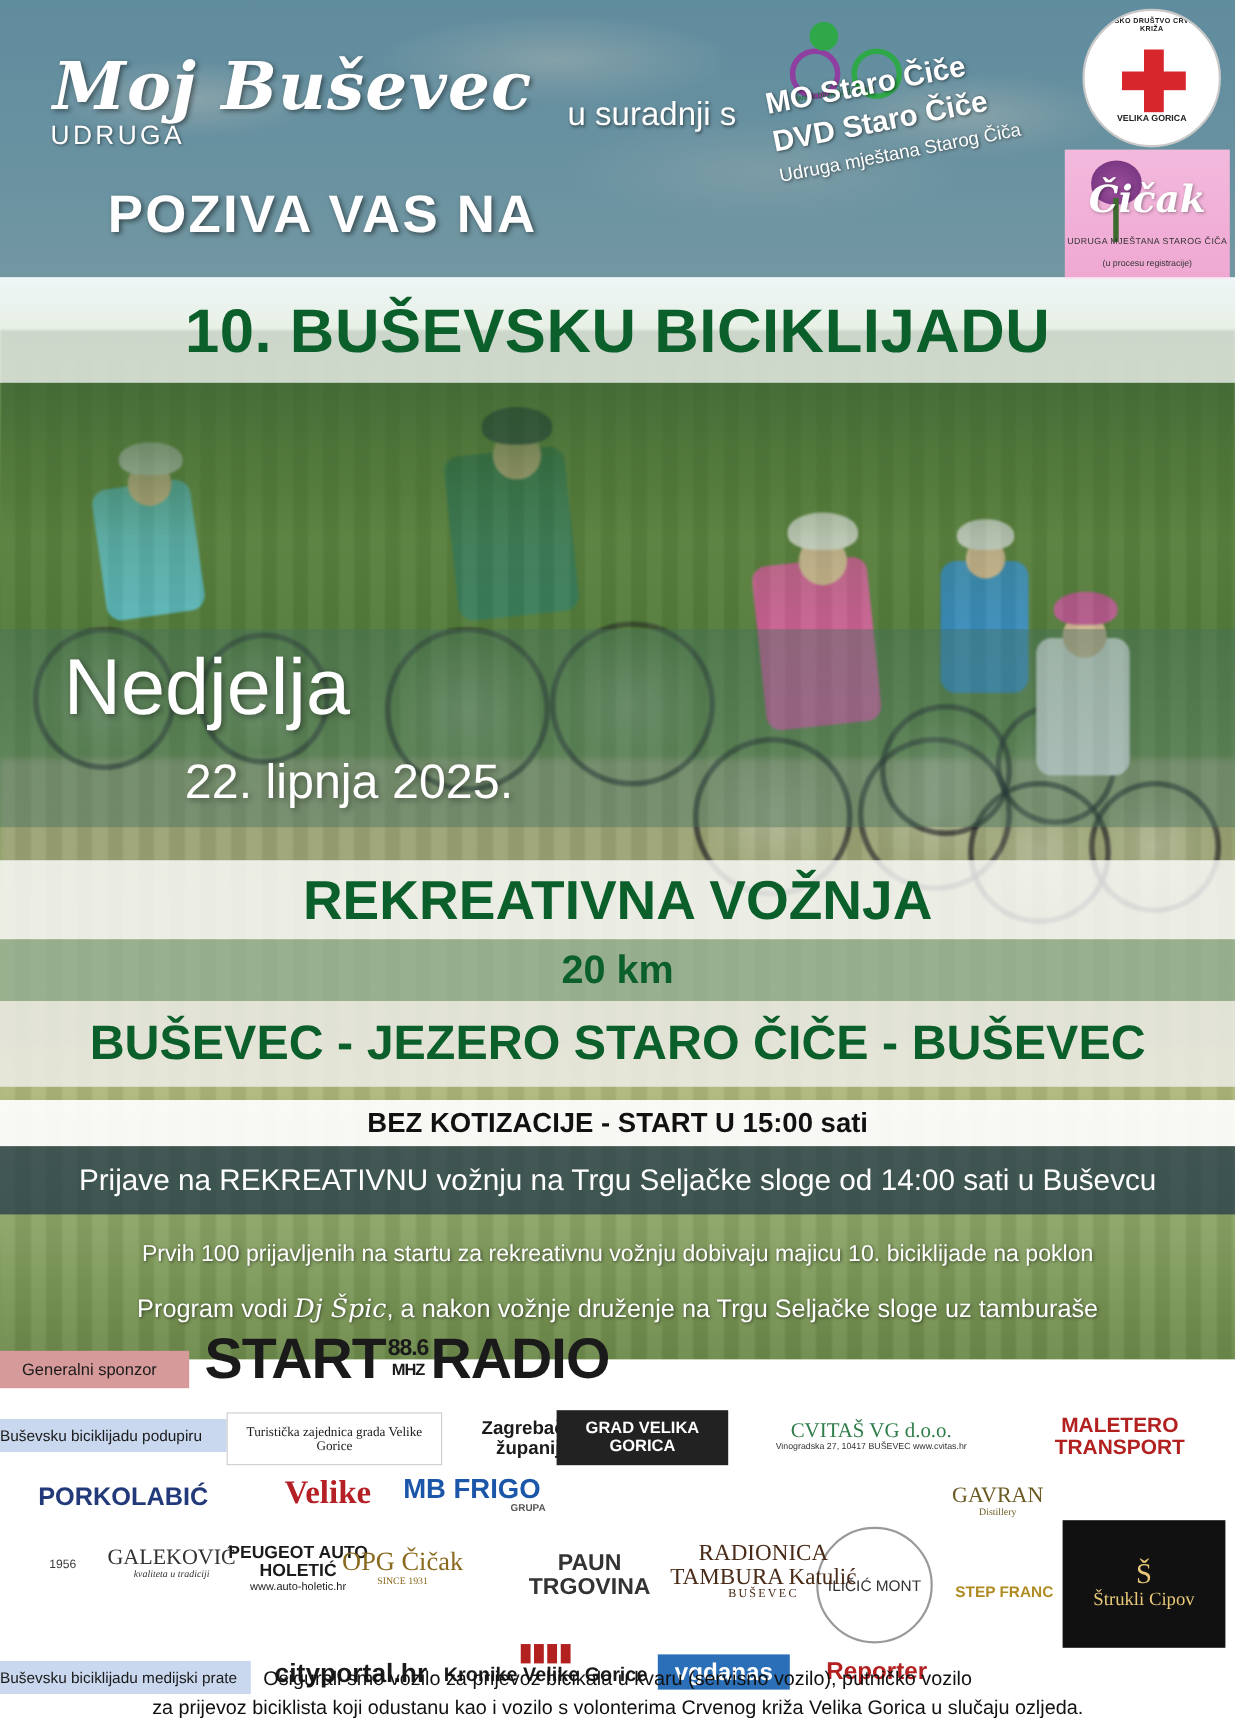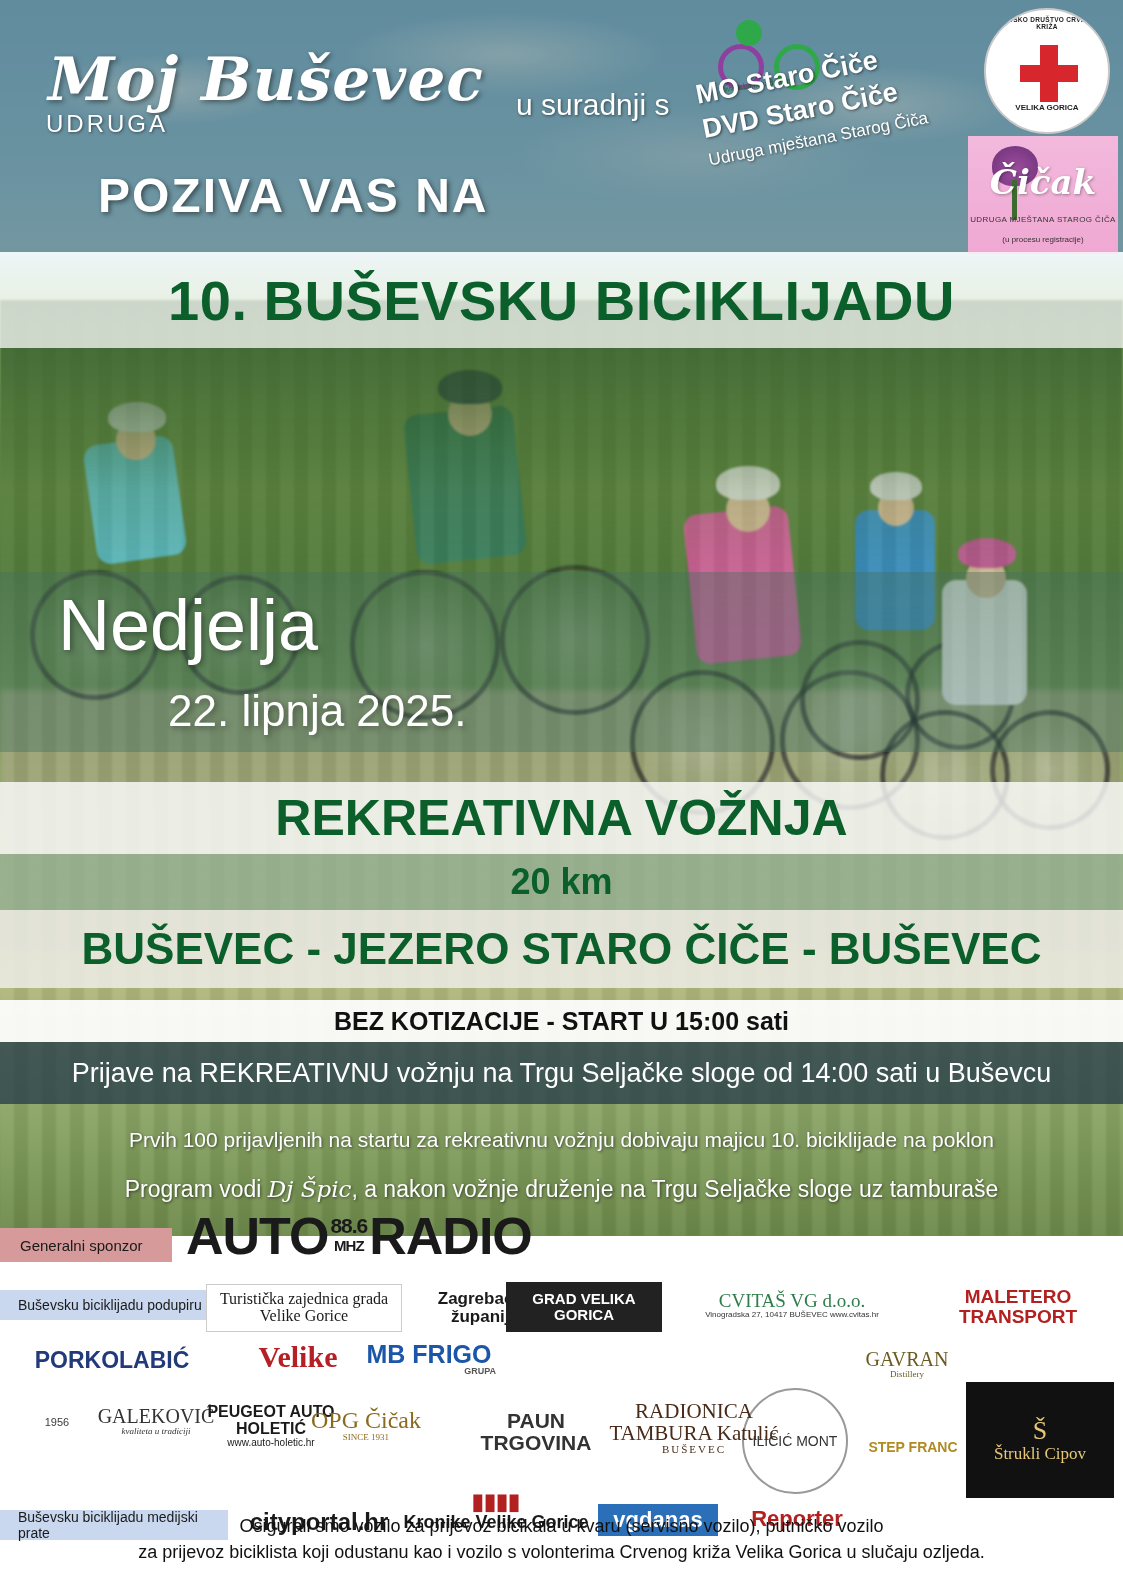--- a/index.html
+++ b/index.html
@@ -234,21 +234,21 @@
   }
   .cityradio .mhz {
     display: inline-block; font-size: 21px; line-height: 20px; text-align: center;
     margin: 0 2px;
   }
   .cityradio .mhz small { display: block; font-size: 15px; }
 
   .podupiru-label, .mediji-label {
     position: absolute; left: 0; height: 30px;
     background: #c9d8ef; color: #1a1a1a; font-size: 14px;
-    display: flex; align-items: center; padding-left: 18px;
+    display: flex; align-items: center; 
   }
   .podupiru-label { top: 54px; width: 206px; }
   .mediji-label   { top: 274px; width: 228px; }
 
   .logo {
     position: absolute;
     display: flex; align-items: center; justify-content: center;
     text-align: center; line-height: 1.05;
     font-size: 13px; color: #1a1a1a;
   }
@@ -370,32 +370,32 @@
   <div class="note2">
     <span>Program vodi</span>
     <span class="dj">Dj Špic</span><span>, a nakon vožnje druženje na Trgu Seljačke sloge uz tamburaše</span>
   </div>
 
   <div class="sponsors">
 
     <div class="gen-label">Generalni sponzor</div>
 
     <div class="cityradio">
-      <span>AUTO</span>
+      <span>START</span>
       <span class="mhz">
         <span>88.6</span>
         <small>MHZ</small>
       </span>
       <span>RADIO</span>
     </div>
 
     <div class="podupiru-label">Buševsku biciklijadu podupiru</div>
     <div class="mediji-label">Buševsku biciklijadu medijski prate</div>
 
-    <div class="logo" style="left:206px; top:48px; width:196px; height:48px; border:1px solid #ccc; font-family:'Liberation Serif',serif; font-size:16px;">
+    <div class="logo" style="left:206px; top:48px; width:196px; height:48px; border:1px solid #ccc; font-family:'Liberation Serif',serif; font-size:12px;">
       <span>Turistička zajednica grada Velike Gorice</span>
     </div>
     <div class="logo" style="left:410px; top:46px; width:150px; height:52px; font-size:17px; font-weight:bold;">
       <span>Zagrebačka županija</span>
     </div>
     <div class="logo" style="left:506px; top:46px; width:156px; height:50px; background:#222; color:#fff; font-size:15px; font-weight:bold;">
       <span>GRAD VELIKA GORICA</span>
     </div>
     <div class="logo" style="left:676px; top:38px; width:232px; height:62px; flex-direction:column; font-size:19px; color:#2e7d4a;">
       <span style="font-family:'Liberation Serif',serif;">CVITAŠ VG d.o.o.</span>

